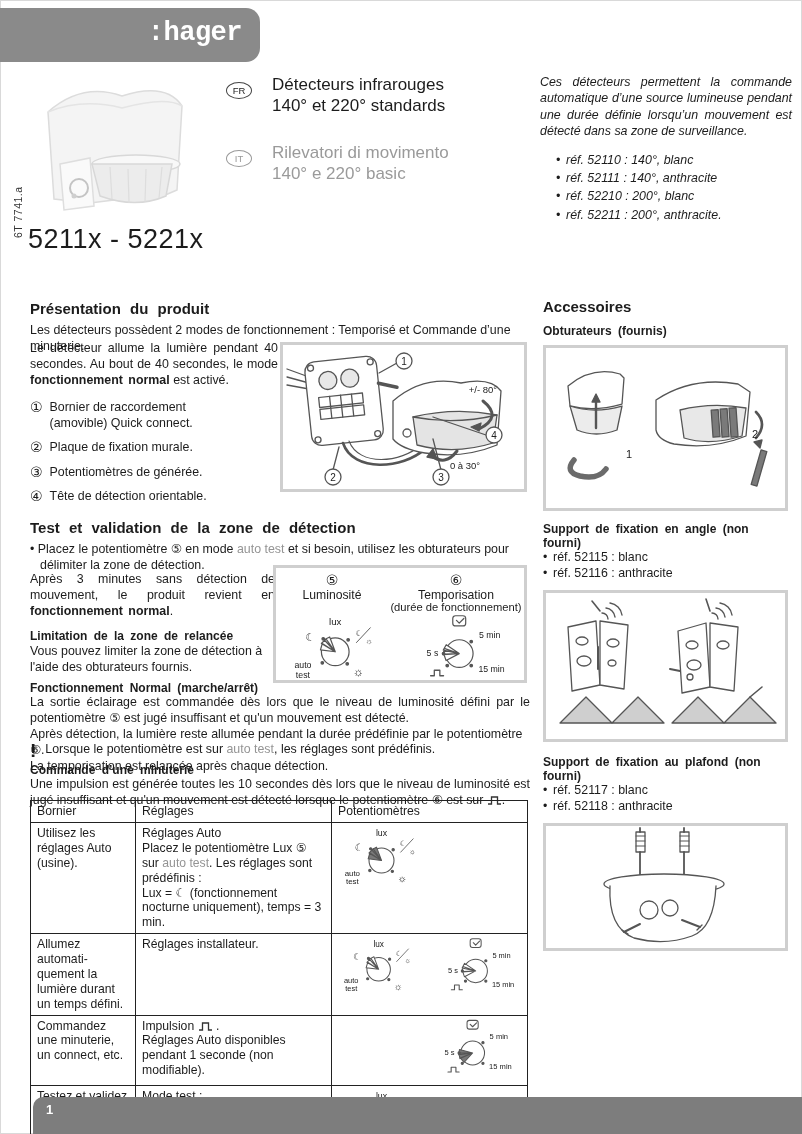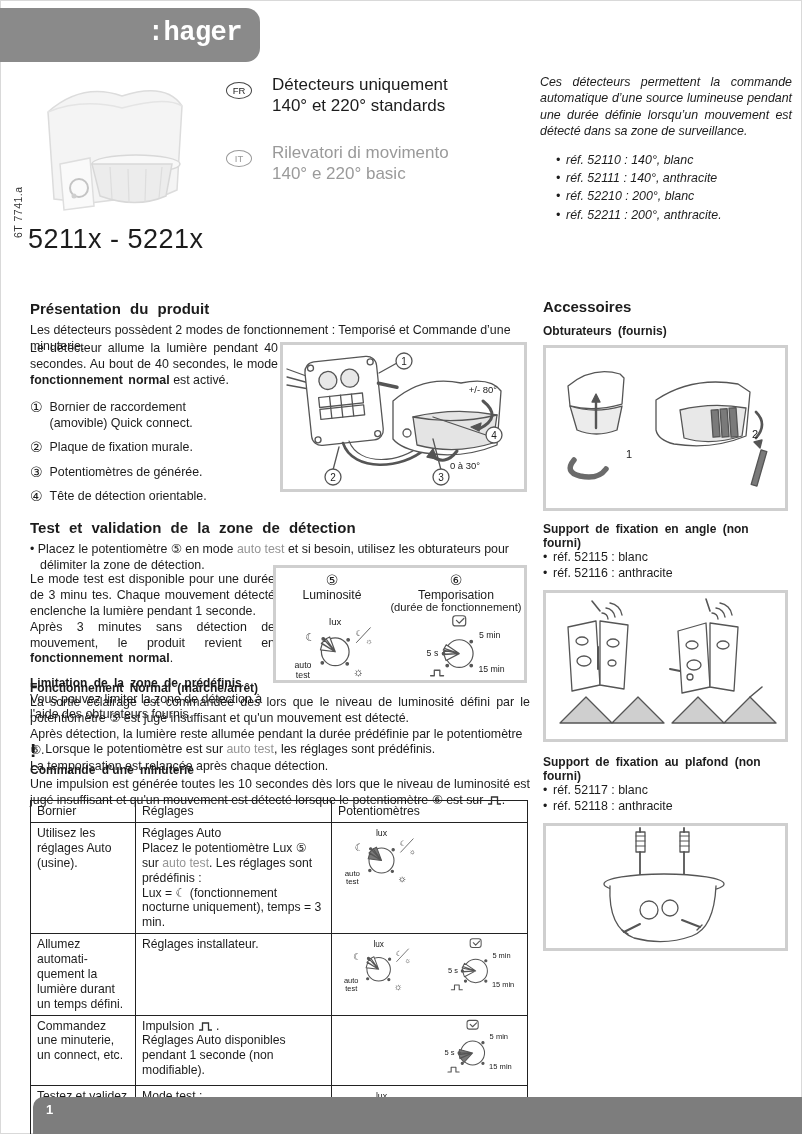--- a/index.html
+++ b/index.html
@@ -86,21 +86,21 @@
       <ellipse cx="106" cy="92" rx="44" ry="9" fill="#f8f8f8" stroke="#d8d8d8" stroke-width="1.5"></ellipse>
       <path d="M62 92 L142 92 L136 124 Q106 137 70 124 Z" fill="#ececec" stroke="#d8d8d8" stroke-width="1.5"></path>
       <path d="M80 95 L82 127 M98 97 L99 131 M116 97 L115 130 M132 95 L129 126" stroke="#dddddd" stroke-width="1.2" fill="none"></path>
     </svg>
   </div>
 
   <div class="abs lang-row">
     <div class="lang-item">
       <span class="badge">FR</span>
       <div class="lang-title">
-        <div>Détecteurs uniquement</div>
+        <div>Détecteurs infrarouges</div>
         <div>140° et 220°  standards</div>
       </div>
     </div>
     <div class="lang-item">
       <span class="badge gray">IT</span>
       <div class="lang-title it">
         <div>Rilevatori di movimento</div>
         <div>140° e 220° basic</div>
       </div>
     </div>
@@ -189,25 +189,24 @@
   </div>
 
   <div class="abs h1" style="left:30px;top:519px;">Test et validation de la zone de détection</div>
 
   <div class="abs body-txt" style="left:30px;top:542px;width:500px;padding-left:10px;text-indent:-10px;">
     <span>•</span>
     <span>Placez le potentiomètre ⑤ en mode </span><span class="muted">auto test</span><span> et si besoin, utilisez les obturateurs pour délimiter la zone de détection.</span>
   </div>
 
   <div class="abs body-txt" style="left:30px;top:572px;width:245px;">
-    <div class="just">Le mode test est disponible pour une durée de 3 minu tes. Chaque mouvement détecté enclenche la lumière pendant 1 seconde.</div>
     <div class="just">
       <span>Après 3 minutes sans détection de mouvement, le produit revient en </span><b class="inl">fonctionnement normal</b><span>.</span>
     </div>
-    <div class="h2" style="margin-top:9px;">Limitation de la zone de prédéfinis</div>
+    <div class="h2" style="margin-top:9px;">Limitation de la zone de relancée</div>
     <div>Vous pouvez limiter la zone de détection à l'aide des obturateurs fournis.</div>
   </div>
 
   <div class="abs figbox" style="left:273px;top:565px;width:248px;height:112px;">
     <div style="display:flex;justify-content:space-around;text-align:center;font-size:12.2px;padding-top:4px;">
       <div style="width:108px;">
         <div style="font-size:14px;">⑤</div>
         <div>Luminosité</div>
       </div>
       <div style="width:132px;">

